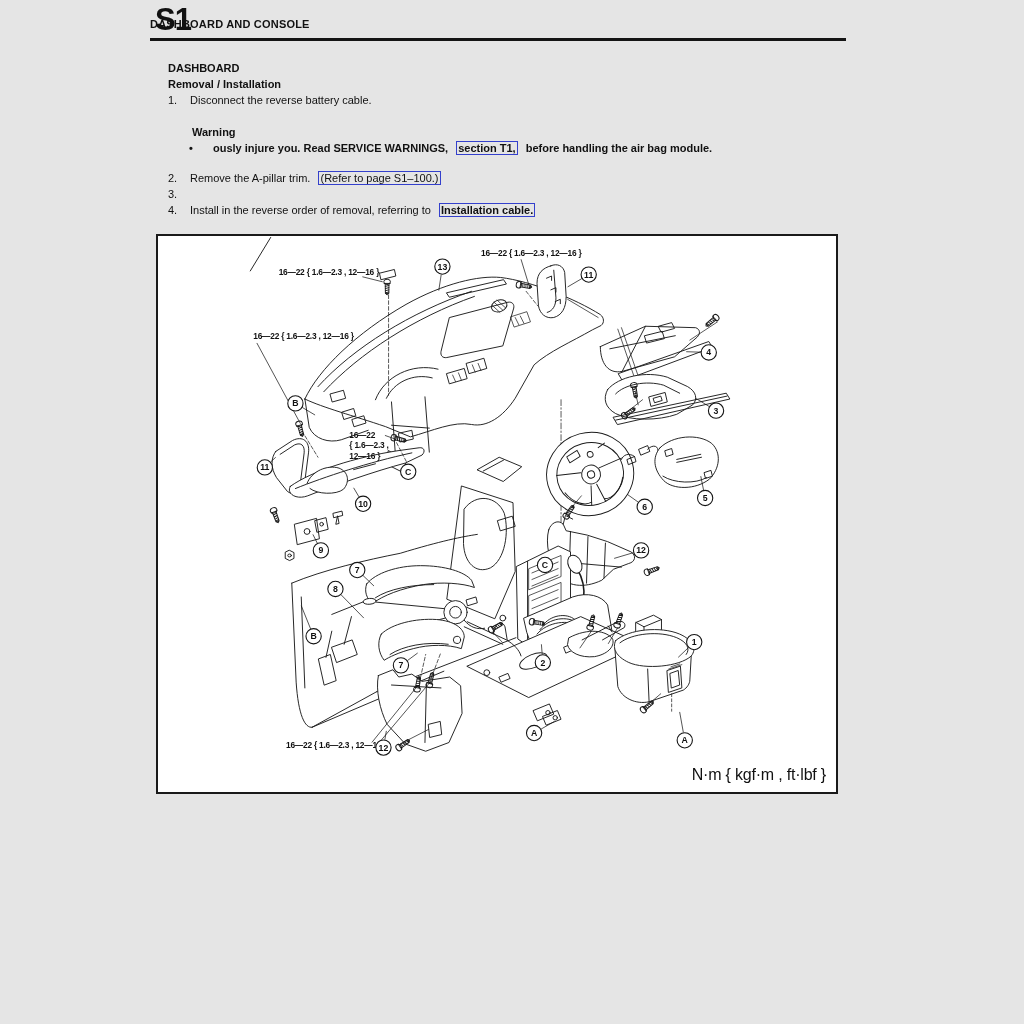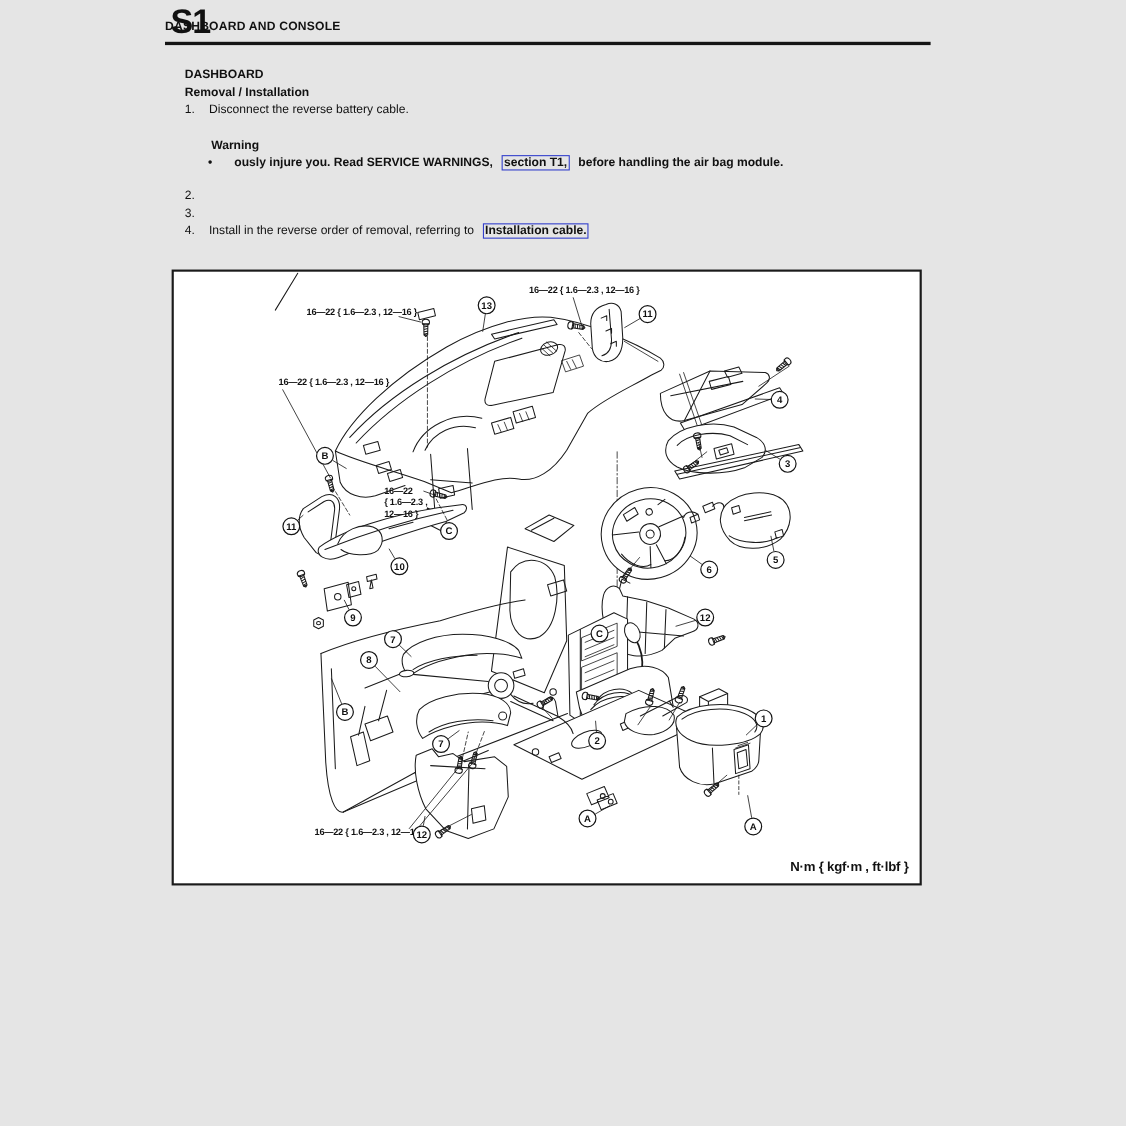--- a/index.html
+++ b/index.html
@@ -16,24 +16,24 @@
   .step{display:flex;}
   .step .num{width:22px;flex:none;}
   .warn{margin-top:16px;margin-bottom:14px;font-weight:700;}
   .warn-title{margin-left:24px;}
   .warn-item{display:flex;margin-left:21px;}
   .warn-item .bullet{width:24px;flex:none;}
   .bluebox{border:1.5px solid #3440cc;padding:0 1px;margin:0 5px;}
   .bluebox.bold{font-weight:700;}
   span.bluebox:empty{display:none;}
   
-  .fig{position:absolute;left:156px;top:245px;width:682px;height:560px;border:2px solid #1a1a1a;
+  .fig{position:absolute;left:156px;top:234px;width:682px;height:560px;border:2px solid #1a1a1a;
        box-sizing:border-box;background:#fff;padding-left:38px;}
   .fig svg{position:absolute;left:0;top:0;width:100%;height:100%;}
-  .unit-note{position:absolute;right:10px;bottom:8px;font-size:12px;font-weight:700;letter-spacing:-0.2px;}
+  .unit-note{position:absolute;right:10px;bottom:8px;font-size:16px;font-weight:400;letter-spacing:-0.2px;}
   
   .tq{font-family:"Liberation Sans",sans-serif;font-size:11.5px;font-weight:700;fill:#111;letter-spacing:-0.3px;}
   .ldr{stroke:#141414;stroke-width:1;fill:none;}
   .co{fill:#fff;stroke:#141414;stroke-width:1.5;}
   .con{font-family:"Liberation Sans",sans-serif;font-size:12px;font-weight:700;fill:#111;text-anchor:middle;}
 </style>
 </head>
 <body>
 
 <div class="page">
@@ -56,20 +56,21 @@
       <div class="warn-item">
         <span class="bullet">•</span>
         <div>
           <div><span>ously injure you. Read SERVICE WARNINGS, </span><span class="bluebox bold">section T1,</span><span> before handling the air bag module.</span></div>
         </div>
       </div>
     </div>
 
     <div class="step">
       <span class="num">2.</span>
+      <span><span>Remove the A-pillar trim. </span><span class="bluebox">(Refer to page S1–100.)</span></span>
     </div>
     <div class="step">
       <span class="num">3.</span>
     </div>
     <div class="step">
       <span class="num">4.</span>
       <span><span>Install in the reverse order of removal, referring to </span><span class="bluebox bold">Installation cable.</span></span>
     </div>
   </div>
 

